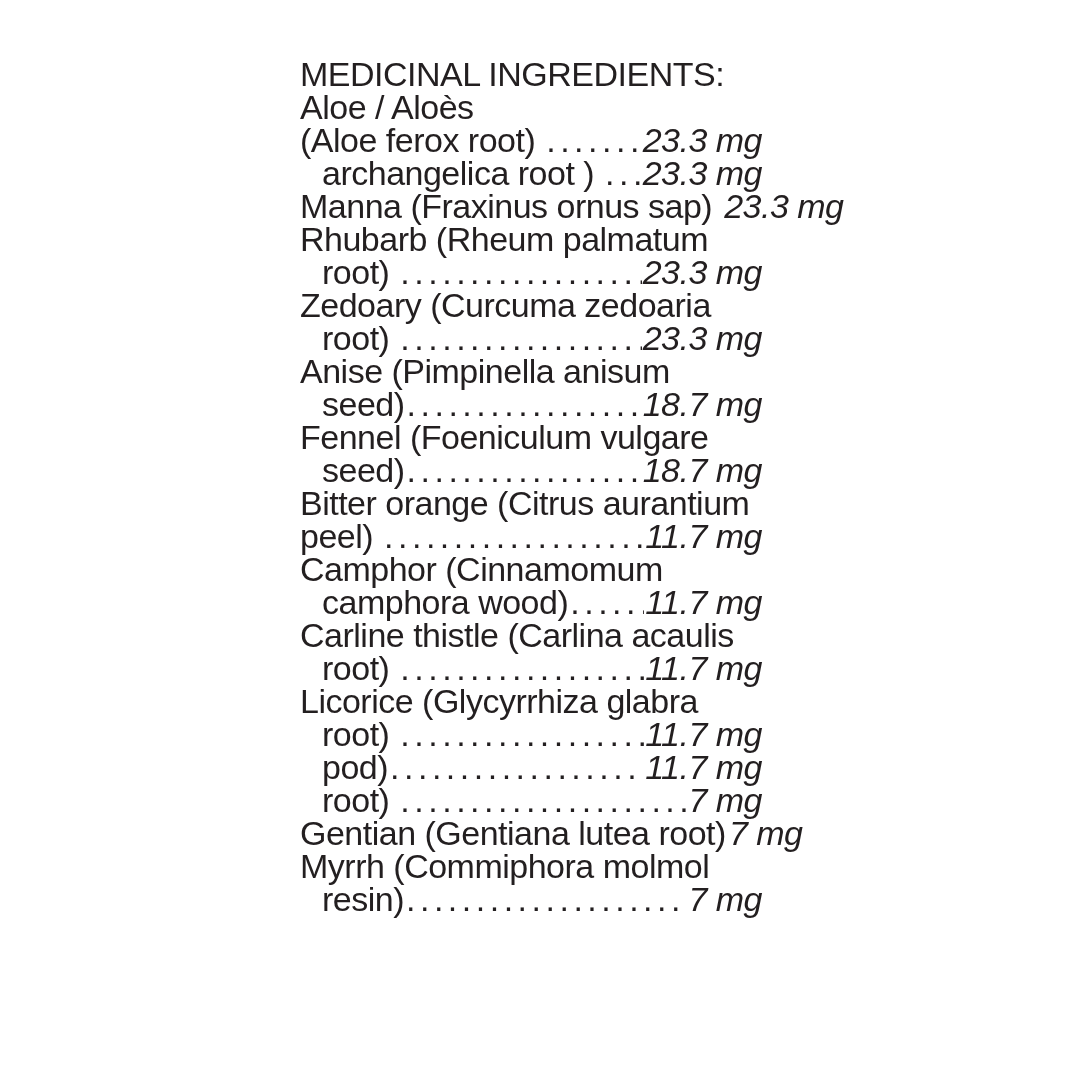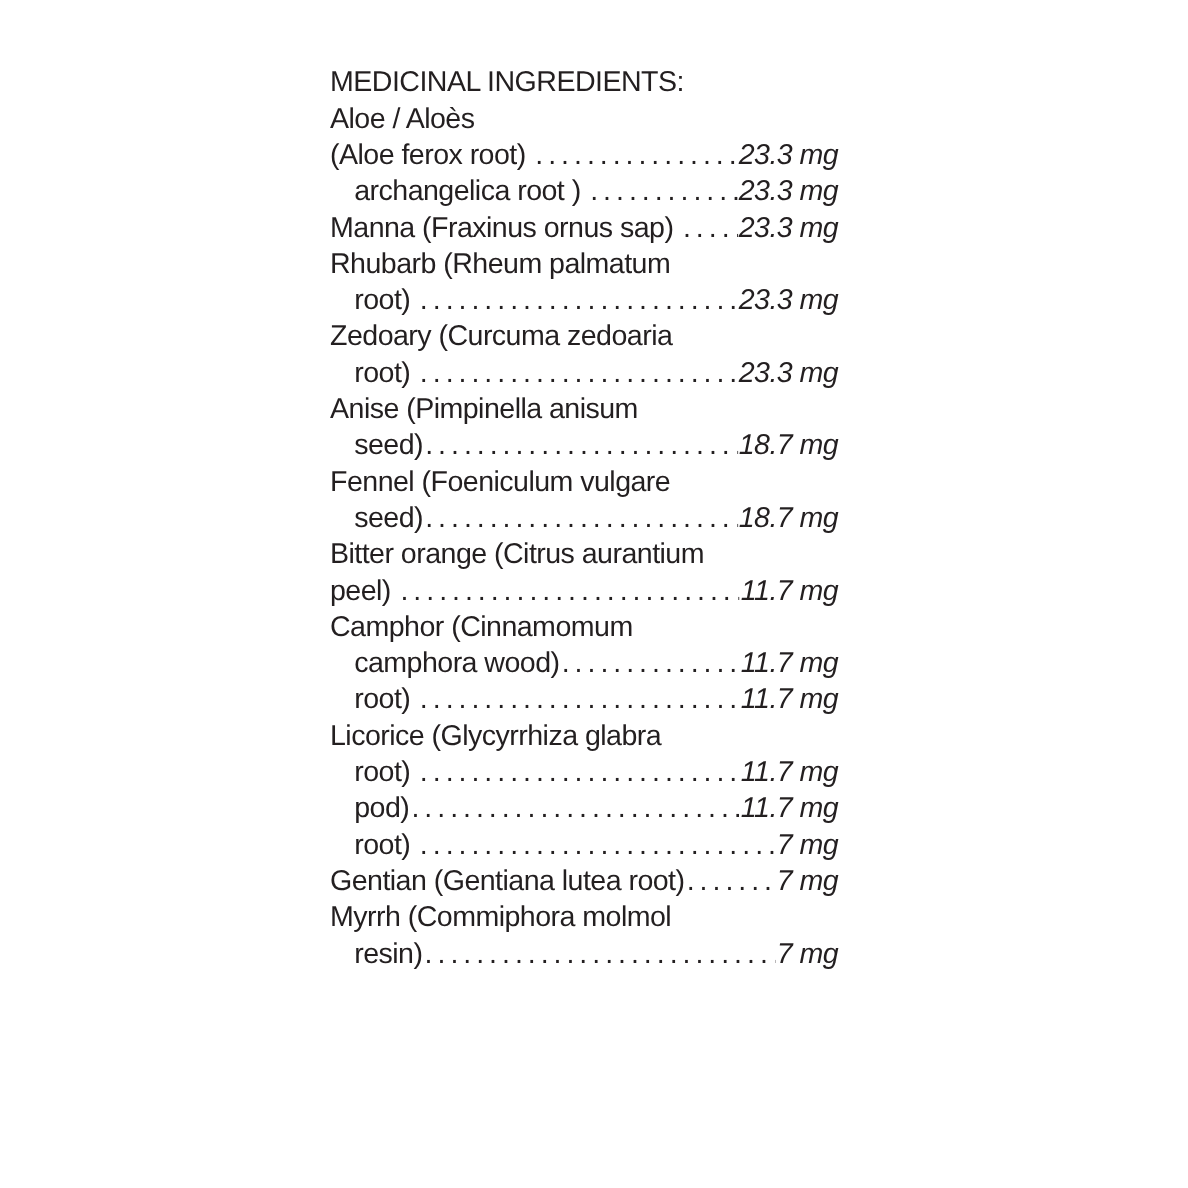--- a/index.html
+++ b/index.html
@@ -13,21 +13,21 @@
     overflow: hidden;
     position: relative;
     font-family: "Liberation Sans", "DejaVu Sans", sans-serif;
   }
   .label-panel {
     position: absolute;
     left: 300px;
     top: 58px;
     width: 462px;
     color: #231f20;
-    font-size: 26px;
+    font-size: 34px;
     line-height: 33px;
     font-weight: 500;
     letter-spacing: -0.5px;
   }
   .line {
     display: flex;
     align-items: baseline;
     height: 33px;
     white-space: nowrap;
   }
@@ -122,20 +122,23 @@
         <span class="amt">11.7 mg</span>
       </div>
       <div class="line">
         <span class="txt">Camphor (Cinnamomum</span>
       </div>
       <div class="line indent">
         <span class="txt">camphora wood)</span>
         <span class="dots">............................................................</span>
         <span class="amt">11.7 mg</span>
       </div>
+      <div class="line">
+        <span class="txt">Carline thistle (Carlina acaulis</span>
+      </div>
       <div class="line indent">
         <span class="txt">root) </span>
         <span class="dots">............................................................</span>
         <span class="amt">11.7 mg</span>
       </div>
       <div class="line">
         <span class="txt">Licorice (Glycyrrhiza glabra</span>
       </div>
       <div class="line indent">
         <span class="txt">root) </span>

